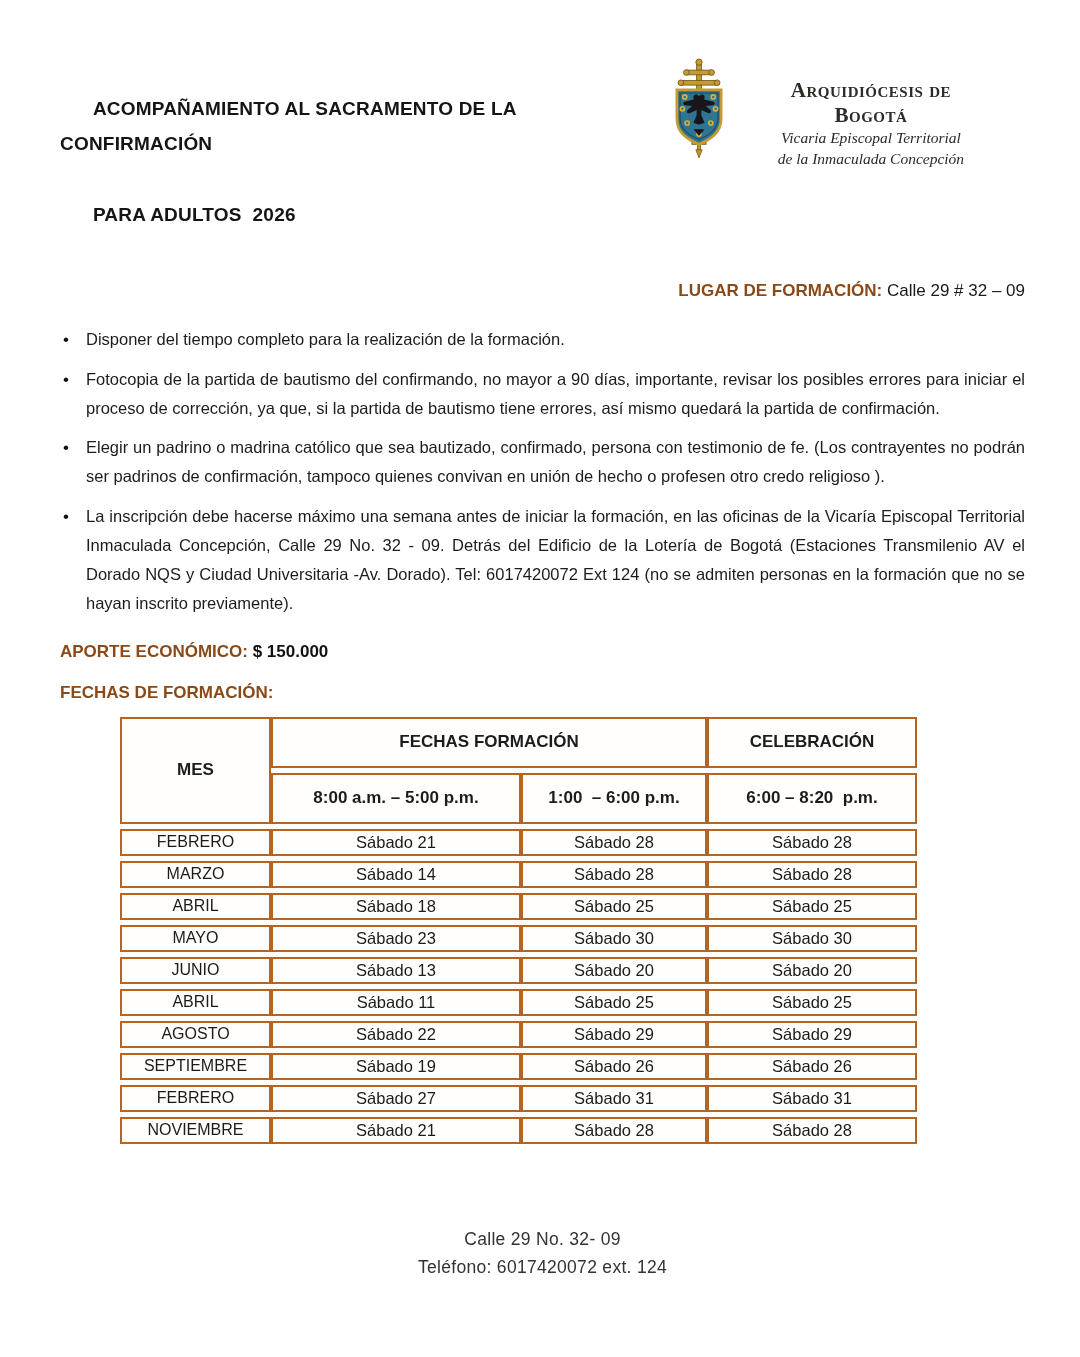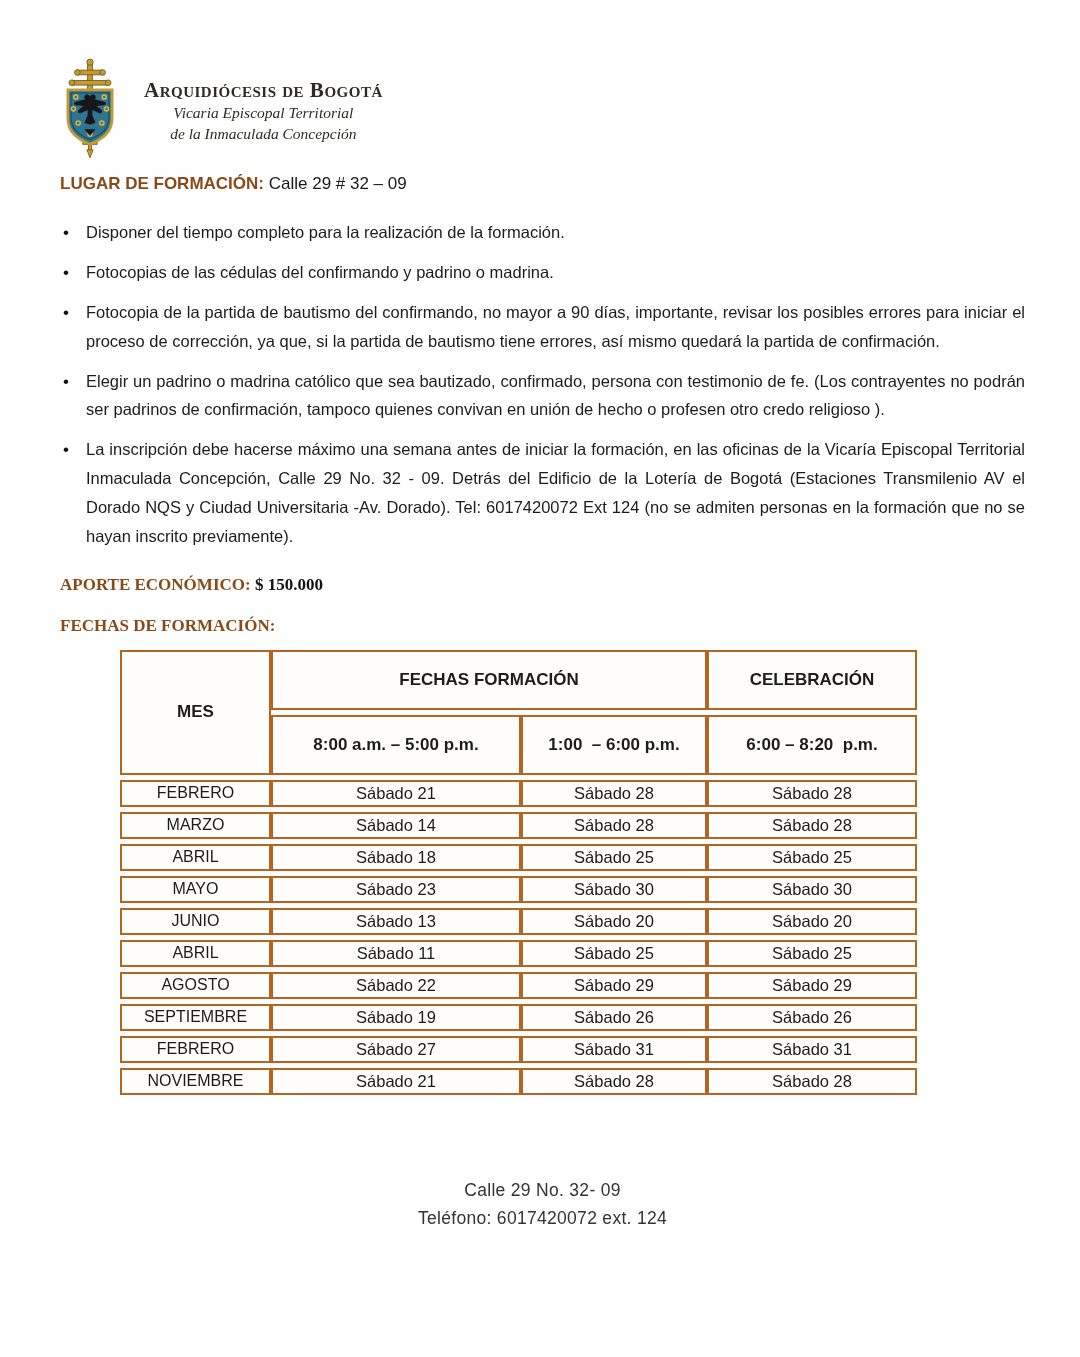--- a/index.html
+++ b/index.html
@@ -32,70 +32,74 @@
   .logo-name{
     font-family:"Liberation Serif","DejaVu Serif",serif;
     font-variant:small-caps;font-weight:600;font-size:21px;letter-spacing:.5px;
   }
   .logo-sub{
     font-family:"Liberation Serif","DejaVu Serif",serif;
     font-style:italic;font-size:15.5px;line-height:1.35;
   }
 
   
-  .info-line{font-size:17px;margin:0 0 19px 0;}
+  .info-line{font-size:17px;margin:0 0 19px 0;text-align:right;}
   .label{color:var(--accent);font-weight:bold;}
   .value{color:#1a1a1a;}
   .value-bold{color:#111;font-weight:bold;}
 
   
   ul.req{list-style:none;margin:24px 0 0 0;padding:0;}
   ul.req li{
     position:relative;padding-left:26px;margin-bottom:11px;
     font-size:16.5px;line-height:1.75;text-align:justify;
   }
   ul.req li::before{
     content:"\2022";position:absolute;left:3px;top:0;
     font-size:17px;color:#111;
   }
   ul.req .b{font-weight:normal;margin-top:31px;}
 
   
-  .section-line{font-size:17px;margin:24px 0 0 0;font-family:Liberation Serif, serif;}
+  .section-line{font-size:17px;margin:24px 0 0 0;}
   .section-line + .section-line{margin-top:21px;}
 
   
   table.schedule{
     border-collapse:separate;border-spacing:0 5px;
     table-layout:fixed;width:797px;
     margin:9px 0 0 60px;
   }
   table.schedule th,table.schedule td{
     border:2px solid var(--table-border);
     background:#fffefd;
     text-align:center;vertical-align:middle;
     padding:2px 4px;
   }
-  table.schedule th{font-size:17px;font-weight:bold;height:60px;white-space:pre-wrap;}
+  table.schedule th{font-size:17px;font-weight:bold;height:51px;white-space:pre-wrap;}
   table.schedule td{font-size:16.5px;font-weight:normal;height:22px;color:#1b1b1b;}
   table.schedule td.month{font-size:16px;}
 
   
   .doc-footer{
     margin-top:76px;text-align:center;
     font-size:17.5px;line-height:1.6;color:#333;
     letter-spacing:.3px;
   }
 </style>
 </head>
 <body>
 
 <div class="page">
 
   <div class="doc-header">
+    <div class="doc-title">
+      <span>ACOMPAÑAMIENTO AL SACRAMENTO DE LA CONFIRMACIÓN</span><br>
+      <span>PARA ADULTOS  2026</span>
+    </div>
 
     <div class="logo">
       <svg width="60" height="104" viewBox="0 0 76 130" aria-hidden="true">
 
         <g fill="#c49b32" stroke="#6b5313" stroke-width="1">
           <rect x="35" y="5" width="6" height="52"></rect>
           <circle cx="38" cy="7" r="4"></circle>
           <rect x="22" y="17" width="32" height="6"></rect>
           <circle cx="22" cy="20" r="3.6"></circle>
             <circle cx="54" cy="20" r="3.6"></circle>
@@ -132,21 +136,20 @@
     </div>
   </div>
 
   <p class="info-line">
     <span class="label">LUGAR DE FORMACIÓN:</span>
     <span class="value">Calle 29 # 32 – 09</span>
   </p>
 
   <ul class="req">
       <li><span>Disponer del tiempo completo para la realización de la formación.</span></li>
-      <li><span>Fotocopias de las cédulas del confirmando y padrino o madrina.</span></li>
       <li><span>Fotocopia de la partida de bautismo del confirmando, no mayor a </span><span class="b">90</span><span> días,  importante, revisar los posibles errores para iniciar el proceso de corrección, ya que, </span><span class="b">si la partida de bautismo tiene errores, así mismo quedará la partida de confirmación.</span></li>
       <li><span>Elegir un padrino o madrina católico que sea bautizado, confirmado, persona con testimonio de fe. </span><span class="b">(Los contrayentes no podrán ser padrinos de confirmación, tampoco quienes convivan en unión de hecho o profesen otro credo religioso</span><span> ).</span></li>
       <li><span>La </span><span class="b">inscripción</span><span> debe hacerse máximo una semana antes de iniciar la formación, en las </span><span class="b">oficinas de la Vicaría Episcopal Territorial Inmaculada Concepción, Calle 29 No. 32 - 09</span><span>. Detrás del Edificio de la Lotería de Bogotá (Estaciones Transmilenio AV el Dorado NQS y Ciudad Universitaria -Av. Dorado). Tel: 6017420072 Ext 124 </span><span class="b">(no se admiten personas en la formación que no se hayan inscrito previamente)</span><span>.</span></li>
     </ul>
 
   <p class="section-line">
     <span class="label">APORTE ECONÓMICO:</span>
     <span class="value-bold">$ 150.000</span>
   </p>
   <p class="section-line">

